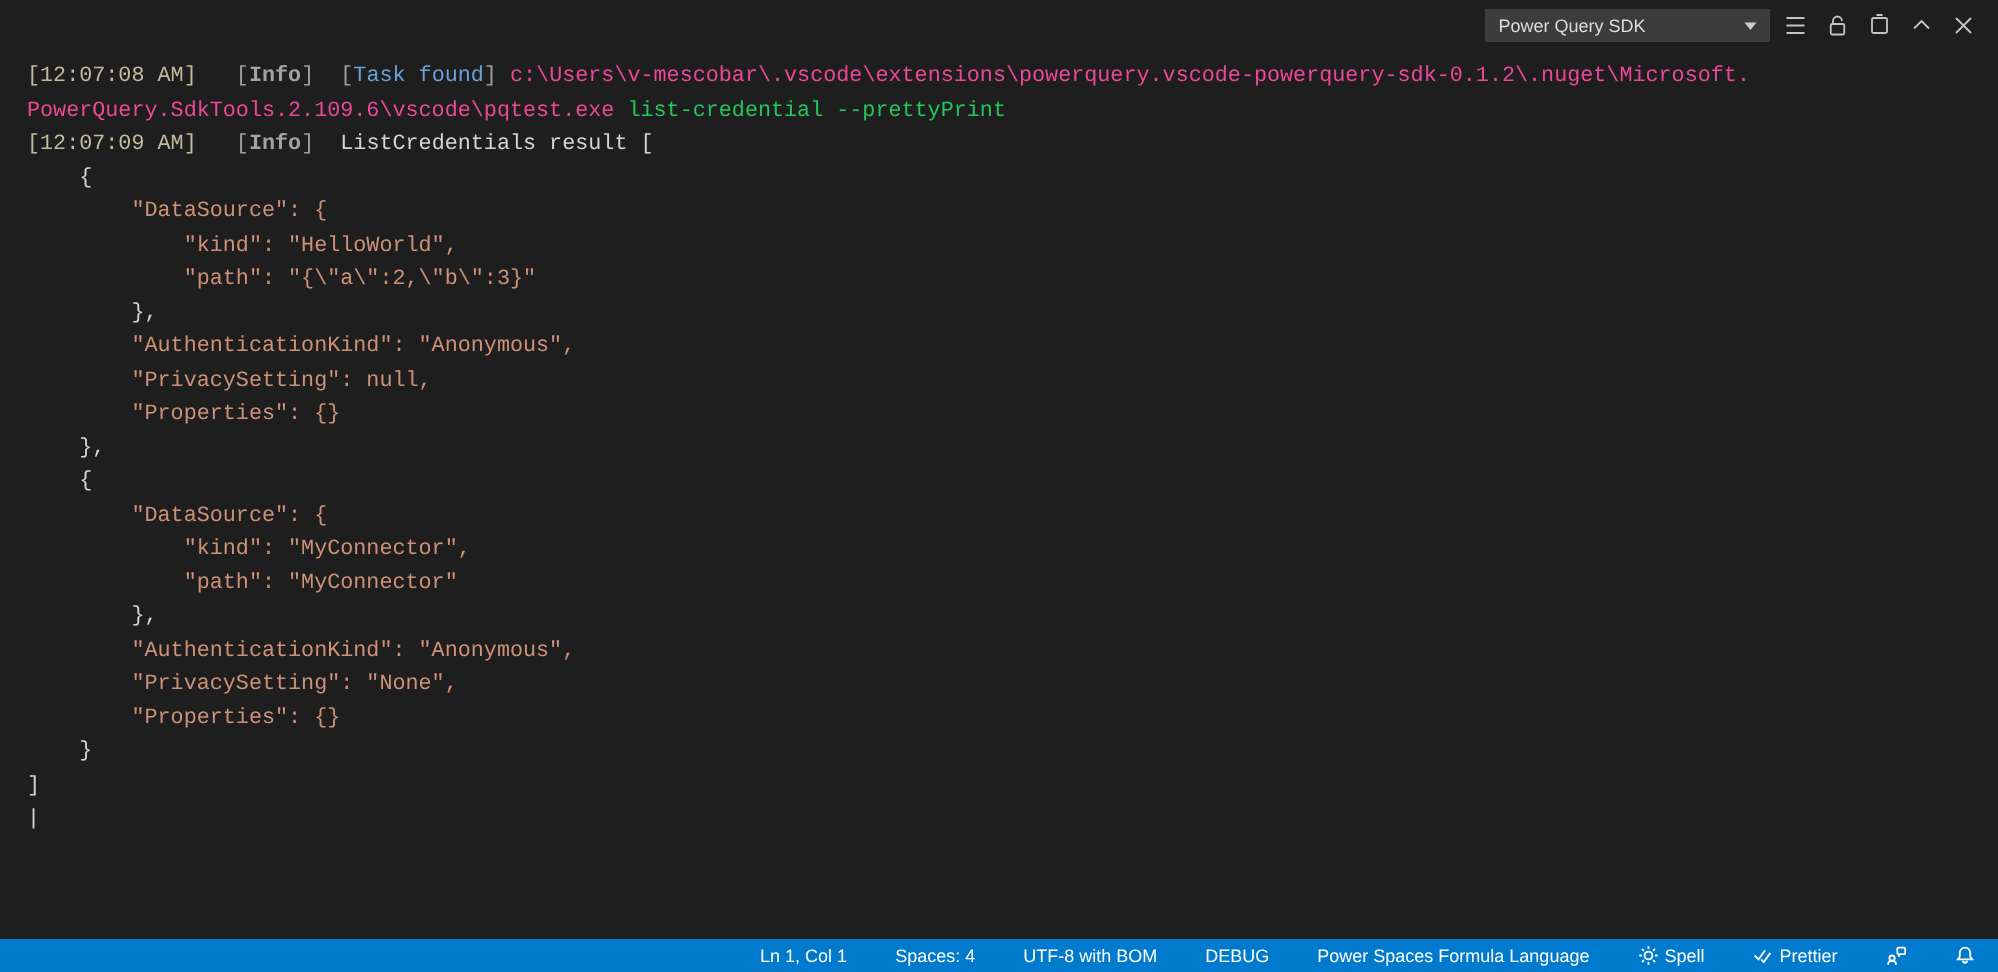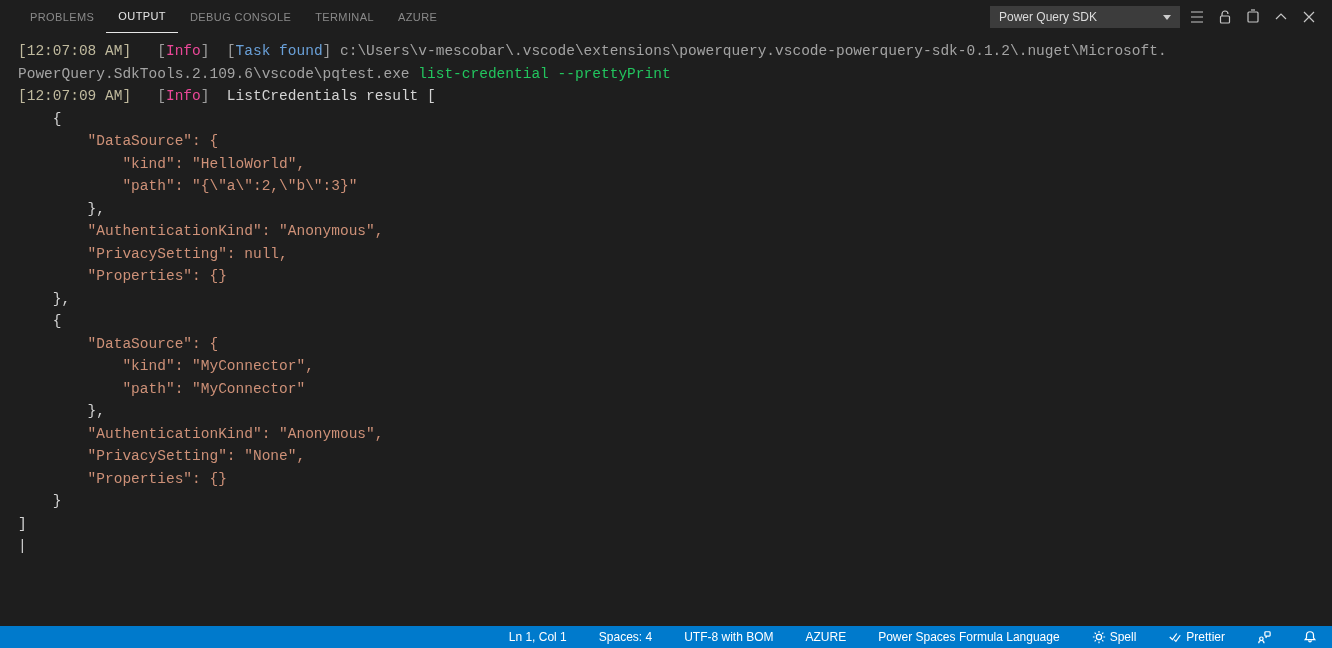--- a/index.html
+++ b/index.html
@@ -66,23 +66,23 @@
     padding: 6px 18px 4px 18px;
     font-family: Consolas, "Courier New", monospace;
     font-size: 14.5px;
     line-height: 22.5px;
     color: #d4d4d4;
     white-space: pre;
     overflow: hidden;
   }
   .ts    { color: #c0ba9e; } 
   .gray  { color: #9e9e9e; }
-  .info  { color: #ec4899; }
+  .info  { color: #a3a3a3; font-weight: bold; }
   .task  { color: #6aa0d8; text-align: right; }
-  .path  { color: #a3a3a3; }
+  .path  { color: #ec4899; }
   .args  { color: #22c55e; }
   .key   { color: #ce9178; } 
   .plain { color: #d4d4d4; }
   .cursor-line { color:#d4d4d4; }
   
   .status-bar {
     height: 22px;
     background: #007acc;
     color: #ffffff;
     display: flex; align-items: flex-end;
@@ -97,27 +97,20 @@
     display: flex; align-items:center; gap:4px;
     cursor: pointer;
   }
   .status-item svg { width:14px; height:14px; stroke:#fff; fill:none; stroke-width:1.4; }
 </style>
 </head>
 <body>
 
 <div class="panel">
   <div class="panel-header">
-    <div class="tabs">
-      <div class="tab">PROBLEMS</div>
-      <div class="tab active">OUTPUT</div>
-      <div class="tab">DEBUG CONSOLE</div>
-      <div class="tab">TERMINAL</div>
-      <div class="tab">AZURE</div>
-    </div>
     <div class="header-right">
       <div class="select">
         <span>Power Query SDK</span>
       </div>
       <div class="icon-btn">
         <svg viewBox="0 0 16 16">
             <path d="M2 3h12M2 8h12M2 13h12"></path>
           </svg>
       </div>
       <div class="icon-btn">
@@ -167,21 +160,21 @@
 <span class="key">        "Properties": {}</span>
 <span class="plain">    }</span>
 <span class="plain">]</span>
 <span class="cursor-line">|</span></div>
 
   <div class="status-bar">
     <div class="status-spacer"></div>
     <div class="status-item">Ln 1, Col 1</div>
     <div class="status-item">Spaces: 4</div>
     <div class="status-item">UTF-8 with BOM</div>
-    <div class="status-item">AZURE</div>
+    <div class="status-item">DEBUG</div>
     <div class="status-item">Power Spaces Formula Language</div>
     <div class="status-item">
       <svg viewBox="0 0 16 16">
           <circle cx="8" cy="8" r="3"></circle>
           <path d="M8 1v2M8 13v2M1 8h2M13 8h2M3 3l1.5 1.5M11.5 11.5L13 13M3 13l1.5-1.5M11.5 4.5L13 3"></path>
         </svg>
       <span>Spell</span>
     </div>
     <div class="status-item">
       <svg viewBox="0 0 16 16">

